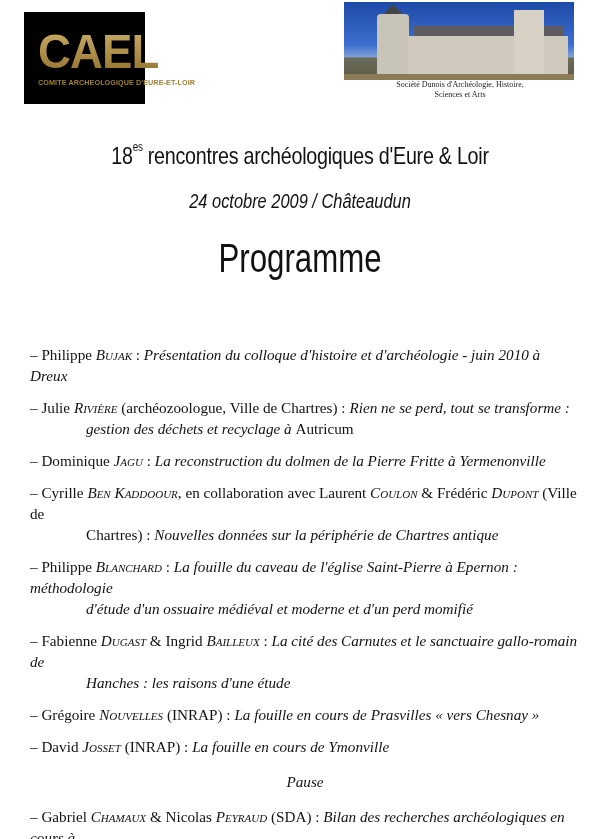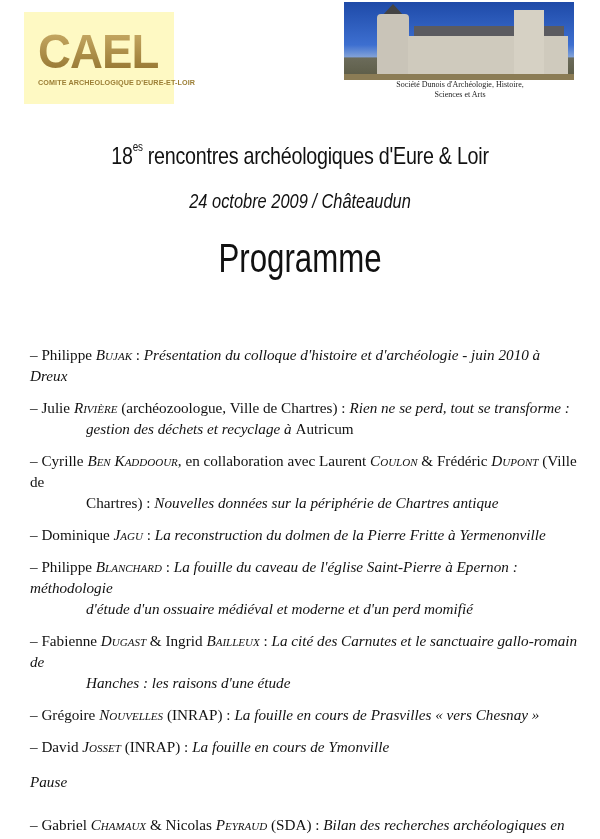--- a/index.html
+++ b/index.html
@@ -1,37 +1,37 @@
 <!DOCTYPE html>
 <html><head>
 <meta charset="utf-8">
 <style>
   html, body { margin:0; padding:0; background:#fff; }
   body { width:600px; height:839px; position:relative; overflow:hidden; font-family:"Liberation Serif", serif; color:#111; }
-  .logo { position:absolute; left:24px; top:12px; width:150px; height:92px; background:#fef9c3; }
+  .logo { position:absolute; left:24px; top:12px; width:121px; height:92px; background:#000000; }
   .logo .word { position:absolute; left:14px; top:14px; font-family:"Liberation Sans", sans-serif; font-weight:bold; font-size:48px; letter-spacing:-1px; color:#a8893f; transform:scaleX(0.95); transform-origin:left; background:linear-gradient(#cdb06a,#8e6f2a); -webkit-background-clip:text; background-clip:text; -webkit-text-fill-color:transparent; line-height:52px; }
   .logo .sub { position:absolute; left:14px; top:66px; font-family:"Liberation Sans", sans-serif; font-weight:bold; font-size:7.2px; color:#9c7f36; letter-spacing:0.1px; white-space:nowrap;text-align:center; }
   .photo { position:absolute; left:344px; top:2px; width:230px; height:78px; overflow:hidden; background:linear-gradient(#1e4aa8 0%, #3d6fd0 55%, #7fa0d8 70%, #6b6b5a 72%, #5a5a44 100%); }
   .photo .tower { position:absolute; left:33px; top:12px; width:32px; height:62px; background:#c9c4b8; border-radius:4px 4px 0 0; }
   .photo .tower-roof { position:absolute; left:38px; top:2px; width:0; height:0; border-left:11px solid transparent; border-right:11px solid transparent; border-bottom:12px solid #444; }
   .photo .wing { position:absolute; left:64px; top:34px; width:160px; height:40px; background:#cfcabd; }
   .photo .roof { position:absolute; left:70px; top:24px; width:150px; height:12px; background:#5b5b60; }
   .photo .tall { position:absolute; left:170px; top:8px; width:30px; height:66px; background:#d6d1c4; }
   .photo .ground { position:absolute; left:0; top:72px; width:230px; height:6px; background:#8b7c55; }
   .caption { position:absolute; left:370px; top:80px; width:180px; text-align:center; font-size:8px; line-height:10px; color:#222; }
   .title { position:absolute; left:0; top:142px; width:600px; text-align:center; font-family:"Liberation Sans", sans-serif; font-size:24px; transform:scaleX(0.82); transform-origin:center; letter-spacing:-0.3px; color:#111; }
   .title sup { font-size:12px; vertical-align:top; position:relative; top:-2px; }
   .date { position:absolute; left:0; top:190px; width:600px; text-align:center; font-family:"Liberation Sans", sans-serif; font-style:italic; font-size:20px; transform:scaleX(0.82); color:#111; }
   .prog { position:absolute; left:0; top:236px; width:600px; text-align:center; font-family:"Liberation Sans", sans-serif; font-size:40px; transform:scaleX(0.78); color:#111; }
   .list { position:absolute; left:30px; top:344px; width:550px; font-size:15.2px; line-height:21px; }
   .item { margin-bottom:11px; }
   .item .l2 { padding-left:56px; }
   .sc { font-variant:small-caps;font-style:italic; }
   i { font-style:italic; }
-  .pause { font-style:italic; margin:14px 0 22px 0; padding-left:0; }
+  .pause { text-align:center; font-style:italic; margin:14px 0 14px 0; padding-left:0; }
 </style>
 </head>
 <body>
 
 <div class="logo">
   <div class="word">CAEL</div>
   <div class="sub">COMITE ARCHEOLOGIQUE D'EURE-ET-LOIR</div>
 </div>
 
 <div class="photo">
@@ -54,25 +54,25 @@
 <div class="list">
   <div id="items">
       <div class="item">
         <div><span>– Philippe </span><span class="sc">Bujak</span><span> : </span><i>Présentation du colloque d'histoire et d'archéologie - juin 2010 à Dreux</i></div>
       </div>
       <div class="item">
         <div><span>– Julie </span><span class="sc">Rivière</span><span> (archéozoologue, Ville de Chartres) : </span><i>Rien ne se perd, tout se transforme :</i></div>
         <div class="l2"><i>gestion des déchets et recyclage à </i><span>Autricum</span></div>
       </div>
       <div class="item">
+        <div><span>– Dominique </span><span class="sc">Jagu</span><span> : </span><i>La reconstruction du dolmen de la Pierre Fritte à Yermenonville</i></div>
+      </div>
+      <div class="item">
         <div><span>– Cyrille </span><span class="sc">Ben Kaddoour</span><span>, en collaboration avec Laurent </span><span class="sc">Coulon</span><span> &amp; Frédéric </span><span class="sc">Dupont</span><span> (Ville de</span></div>
         <div class="l2"><span>Chartres) : </span><i>Nouvelles données sur la périphérie de Chartres antique</i></div>
-      </div>
-      <div class="item">
-        <div><span>– Dominique </span><span class="sc">Jagu</span><span> : </span><i>La reconstruction du dolmen de la Pierre Fritte à Yermenonville</i></div>
       </div>
       <div class="item">
         <div><span>– Philippe </span><span class="sc">Blanchard</span><span> : </span><i>La fouille du caveau de l'église Saint-Pierre à Epernon : méthodologie</i></div>
         <div class="l2"><i>d'étude d'un ossuaire médiéval et moderne et d'un perd momifié</i></div>
       </div>
       <div class="item">
         <div><span>– Fabienne </span><span class="sc">Dugast</span><span> &amp; Ingrid </span><span class="sc">Bailleux</span><span> : </span><i>La cité des Carnutes et le sanctuaire gallo-romain de</i></div>
         <div class="l2"><i>Hanches : les raisons d'une étude</i></div>
       </div>
       <div class="item">

